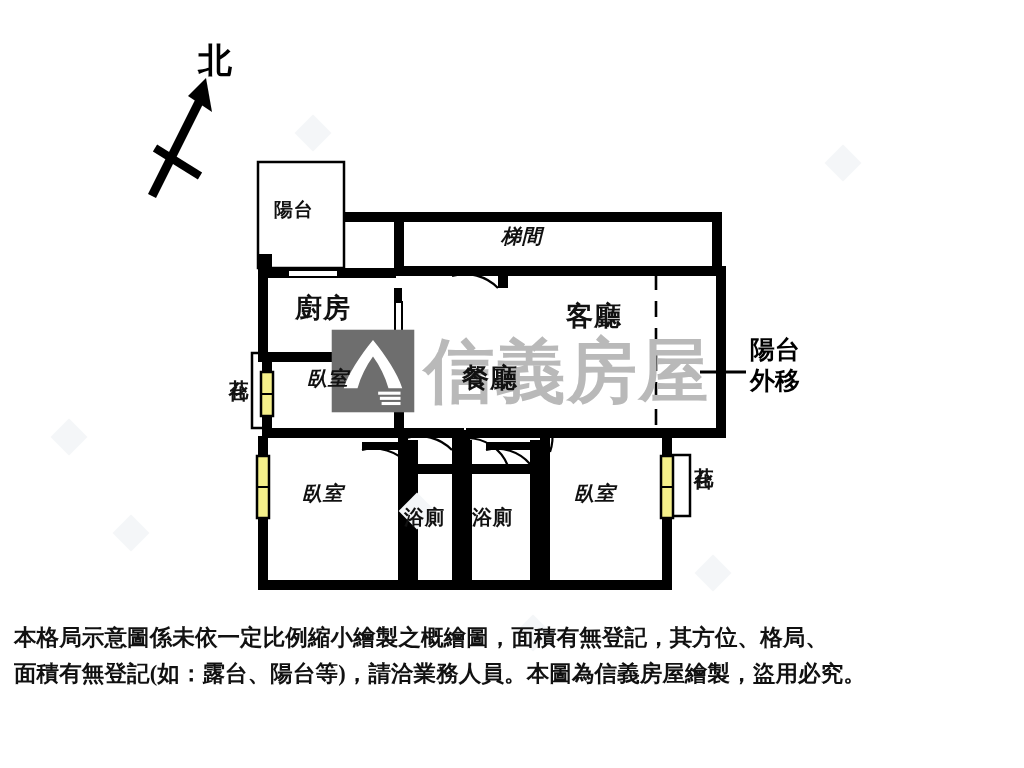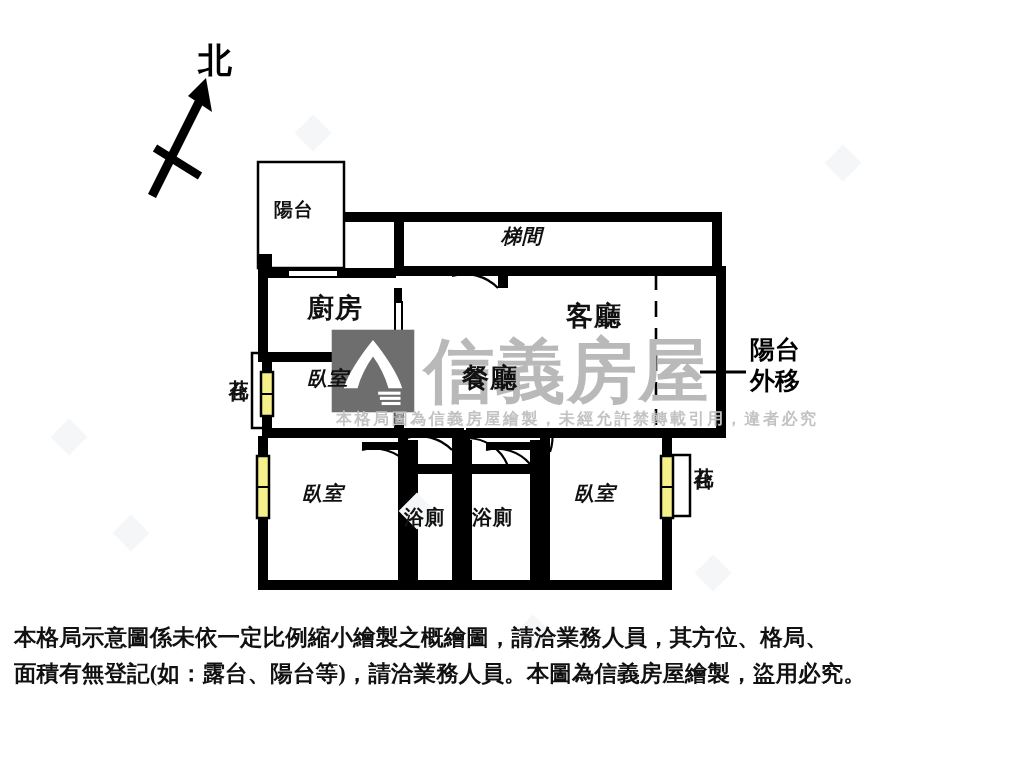--- a/index.html
+++ b/index.html
@@ -142,21 +142,20 @@
   <div id="watermark">
     <svg id="watermark-mark" viewBox="0 0 100 100">
       <rect x="2" y="2" width="96" height="96" fill="#6e6e6e"></rect>
       <path d="M50 14 C34 34 22 52 16 70 L32 70 C36 56 42 44 50 33 C58 44 64 56 68 70 L84 70 C78 52 66 34 50 14 Z" fill="#ffffff"></path>
       <rect x="56" y="74" width="26" height="3.6" fill="#ffffff"></rect>
       <rect x="58" y="80" width="24" height="3.6" fill="#ffffff"></rect>
       <rect x="60" y="86" width="22" height="3.6" fill="#ffffff"></rect>
     </svg>
     <span id="watermark-text">信義房屋</span>
   </div>
-  <div id="watermark-sub">本格局圖為信義房屋繪製，未經允許禁轉載引用，違者必究</div>
 
   <svg id="floorplan-svg" viewBox="0 0 1024 768">
 
     <g>
       <line x1="152" y1="196" x2="202" y2="96" stroke="#000" stroke-width="9"></line>
       <polygon points="206,78 212,112 188,96" fill="#000"></polygon>
       <line x1="155" y1="148" x2="200" y2="176" stroke="#000" stroke-width="8"></line>
     </g>
 
     <g>
@@ -311,21 +310,21 @@
     <g>
       <line x1="700" y1="372" x2="746" y2="372" stroke="#000" stroke-width="3"></line>
     </g>
 
   </svg>
 
   <div id="compass-label">北</div>
 
   <div class="room-label lbl-sm" style="left:274px; top:200px;">陽台</div>
 
-  <div class="room-label lbl-lg" style="left:307px; top:294px;">廚房</div>
+  <div class="room-label lbl-lg" style="left:295px; top:294px;">廚房</div>
 
   <div class="room-label lbl-md" style="left:501px; top:226px;">梯間</div>
 
   <div class="room-label lbl-lg" style="left:566px; top:302px;">客廳</div>
 
   <div class="room-label lbl-lg" style="left:462px; top:364px;">餐廳</div>
 
   <div class="room-label lbl-md" style="left:307px; top:368px;">臥室</div>
 
   <div class="room-label lbl-md" style="left:302px; top:483px;">臥室</div>
@@ -339,17 +338,17 @@
   <div class="room-label lbl-xs vertical" style="left:228px; top:364px;">花台</div>
 
   <div class="room-label lbl-xs vertical" style="left:693px; top:452px;">花台</div>
 
   <div id="balcony-callout">
     <div>陽台</div>
     <div>外移</div>
   </div>
 
   <div id="disclaimer">
-    <div>本格局示意圖係未依一定比例縮小繪製之概繪圖，請洽業務人員，其方位、格局、</div>
+    <div>本格局示意圖係未依一定比例縮小繪製之概繪圖，面積有無登記，其方位、格局、</div>
     <div>面積有無登記(如：露台、陽台等)，請洽業務人員。本圖為信義房屋繪製，盜用必究。</div>
   </div>
 
 </div>
 
 </body></html>

